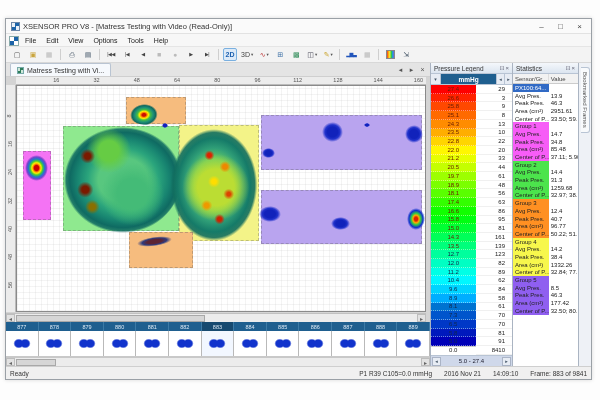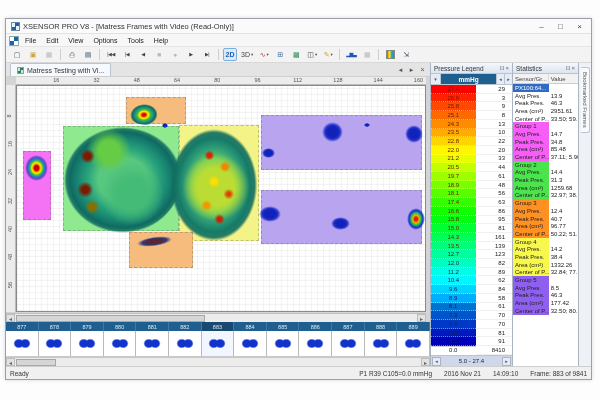--- a/index.html
+++ b/index.html
@@ -100,21 +100,21 @@
   .st-right{margin-left:auto;display:flex;gap:12px}
   .st-seg{font-size:6.5px;color:#333;white-space:nowrap}
 </style>
 </head>
 <body>
 
 <div id="window">
 
   <div class="titlebar">
     <span class="app-ico"></span>
-    <span class="title-text">XSENSOR PRO V8 - [Matress Frames with Video (Read-Only)]</span>
+    <span class="title-text">XSENSOR PRO V8 - [Matress Testing with Video (Read-Only)]</span>
     <span class="win-ctrls">
       <span class="win-btn">–</span>
       <span class="win-btn">□</span>
       <span class="win-btn">×</span>
     </span>
   </div>
 
   <div class="menubar" id="menubar">
       <span class="menu-item">File</span>
       <span class="menu-item">Edit</span>

